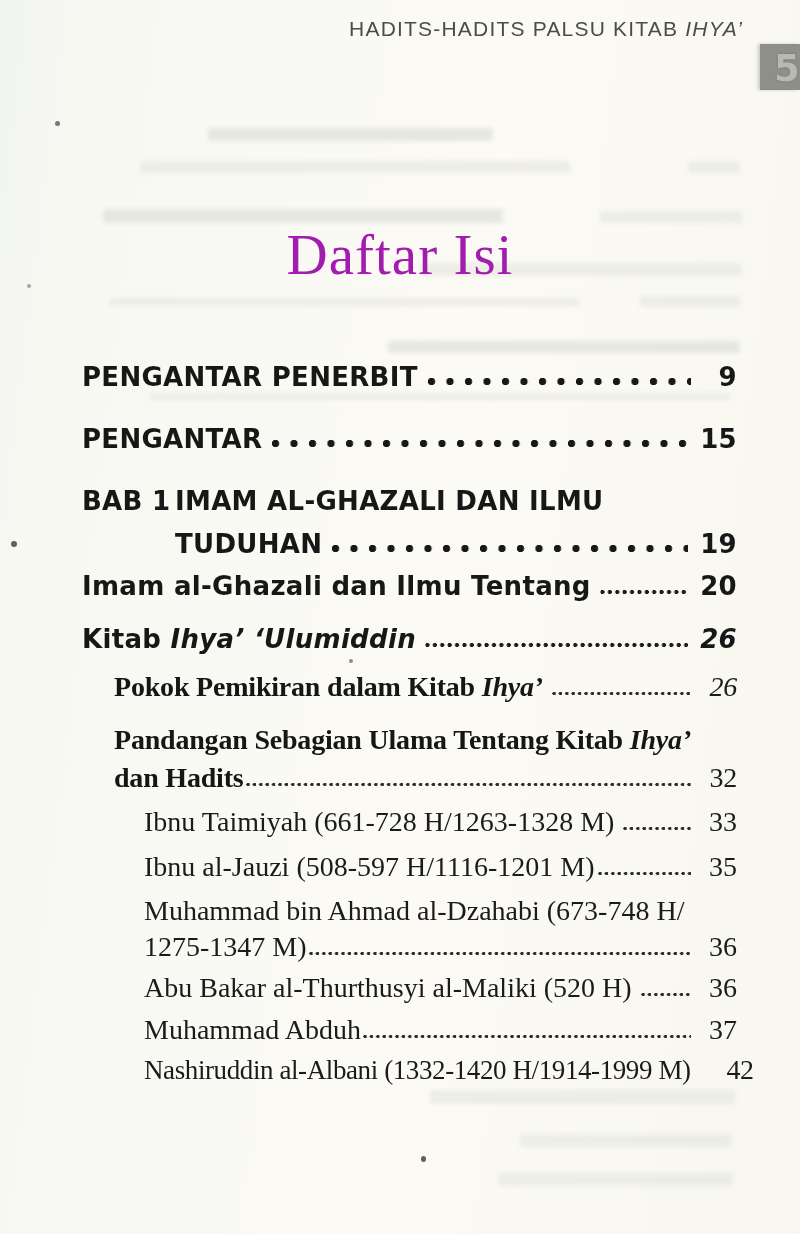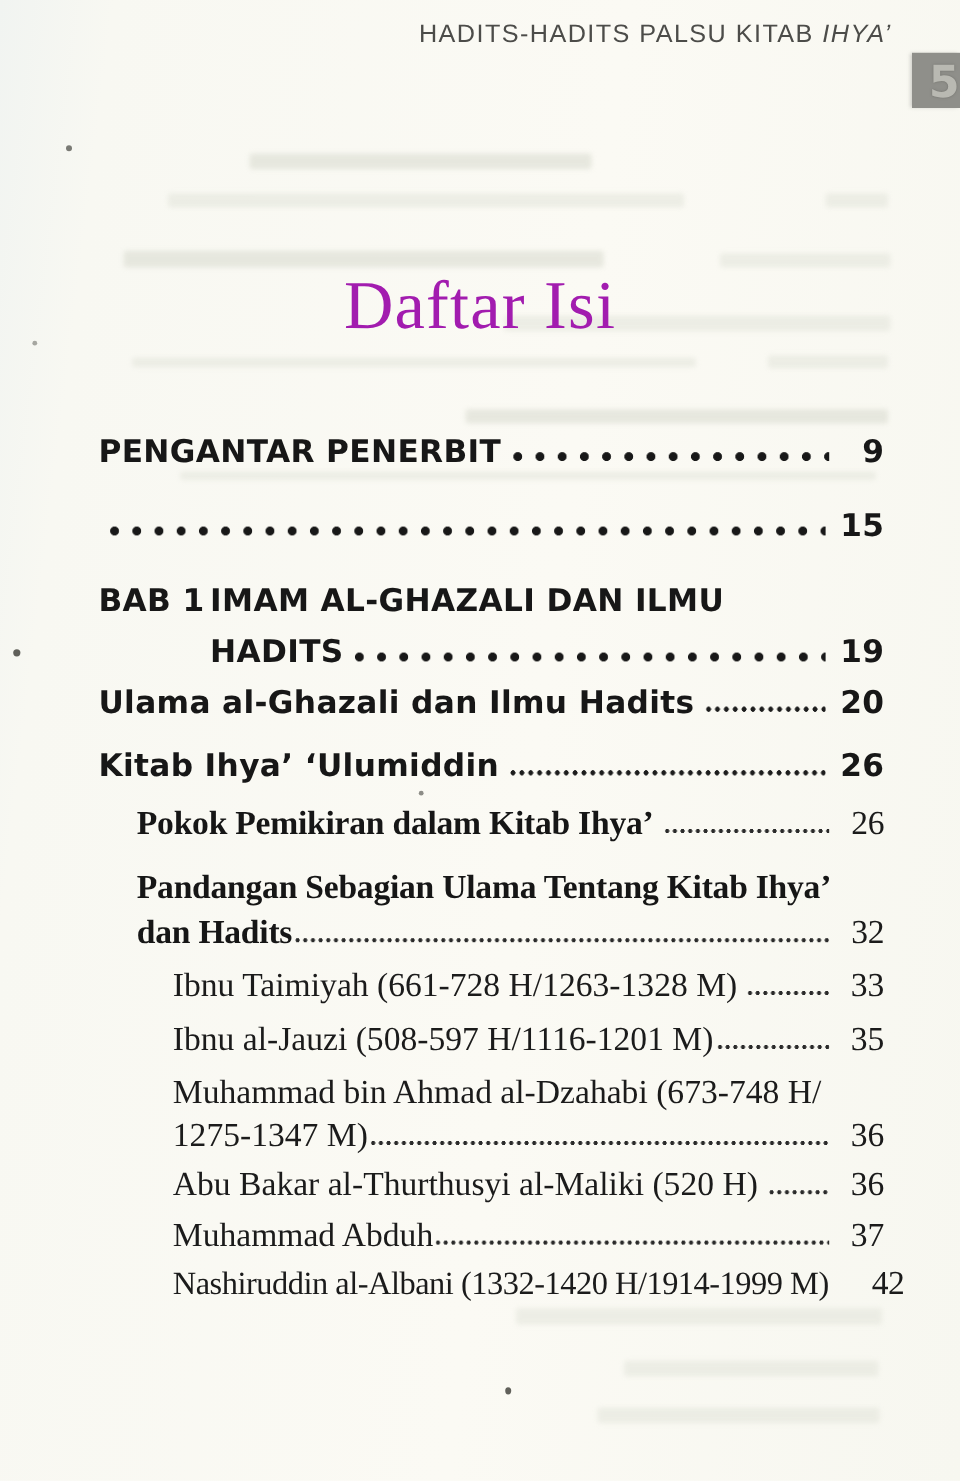--- a/index.html
+++ b/index.html
@@ -37,21 +37,21 @@
   }
 
   
   .row{
     position:absolute;left:82px;right:63px;
     display:flex;align-items:baseline;white-space:nowrap;
   }
   .bsans{font-family:"DejaVu Sans",sans-serif;font-weight:700;font-size:26px;color:#171717;letter-spacing:.3px;}
   .srf{font-family:"Liberation Serif",serif;font-size:28px;color:#1b1b1b;font-weight:400;}
   .srf-b{font-family:"Liberation Serif",serif;font-size:28px;color:#161616;font-weight:700;letter-spacing:-.2px;}
-  .it{}
+  .it{font-style:italic;}
   .ind1{left:114px;}
   .ind2{left:144px;}
   .babnum{display:inline-block;width:93px;}
 
   .lead{flex:1 1 auto;min-width:8px;margin:0 12px 0 9px;background-repeat:repeat-x;}
   .lead.big{
     height:9px;margin-bottom:1px;
     background-image:radial-gradient(circle at 4.5px 4.5px,#181818 3.4px,rgba(0,0,0,0) 4px);
     background-size:18.5px 9px;background-position:0 100%;
   }
@@ -110,36 +110,37 @@
 
   <div class="booktitle">Daftar Isi</div>
 
   <div class="row bsans" style="top:362px;justify-content:space-between;">
     <span>PENGANTAR PENERBIT</span>
     <span class="lead big"></span>
     <span class="pg bsans">9</span>
   </div>
 
   <div class="row bsans" style="top:424px;">
+    <span>PENGANTAR</span>
     <span class="lead big"></span>
     <span class="pg bsans">15</span>
   </div>
 
   <div class="row bsans" style="top:486px;">
     <span class="babnum">BAB 1</span>
     <span>IMAM AL-GHAZALI DAN ILMU</span>
   </div>
   <div class="row bsans" style="top:529px;left:175px;">
-    <span>HADITS</span>
+    <span>TUDUHAN</span>
     <span class="lead big"></span>
     <span class="pg bsans">19</span>
   </div>
 
   <div class="row bsans" style="top:571px;">
-    <span>Ulama al-Ghazali dan Ilmu Hadits</span>
+    <span>Imam al-Ghazali dan Ilmu Tentang</span>
     <span class="lead fineb"></span>
     <span class="pg bsans">20</span>
   </div>
 
   <div class="row bsans" style="top:624px;">
     <span><span>Kitab </span><span class="it">Ihya’ ‘Ulumiddin</span></span>
     <span class="lead fineb"></span>
     <span class="pg bsans it">26</span>
   </div>
 

